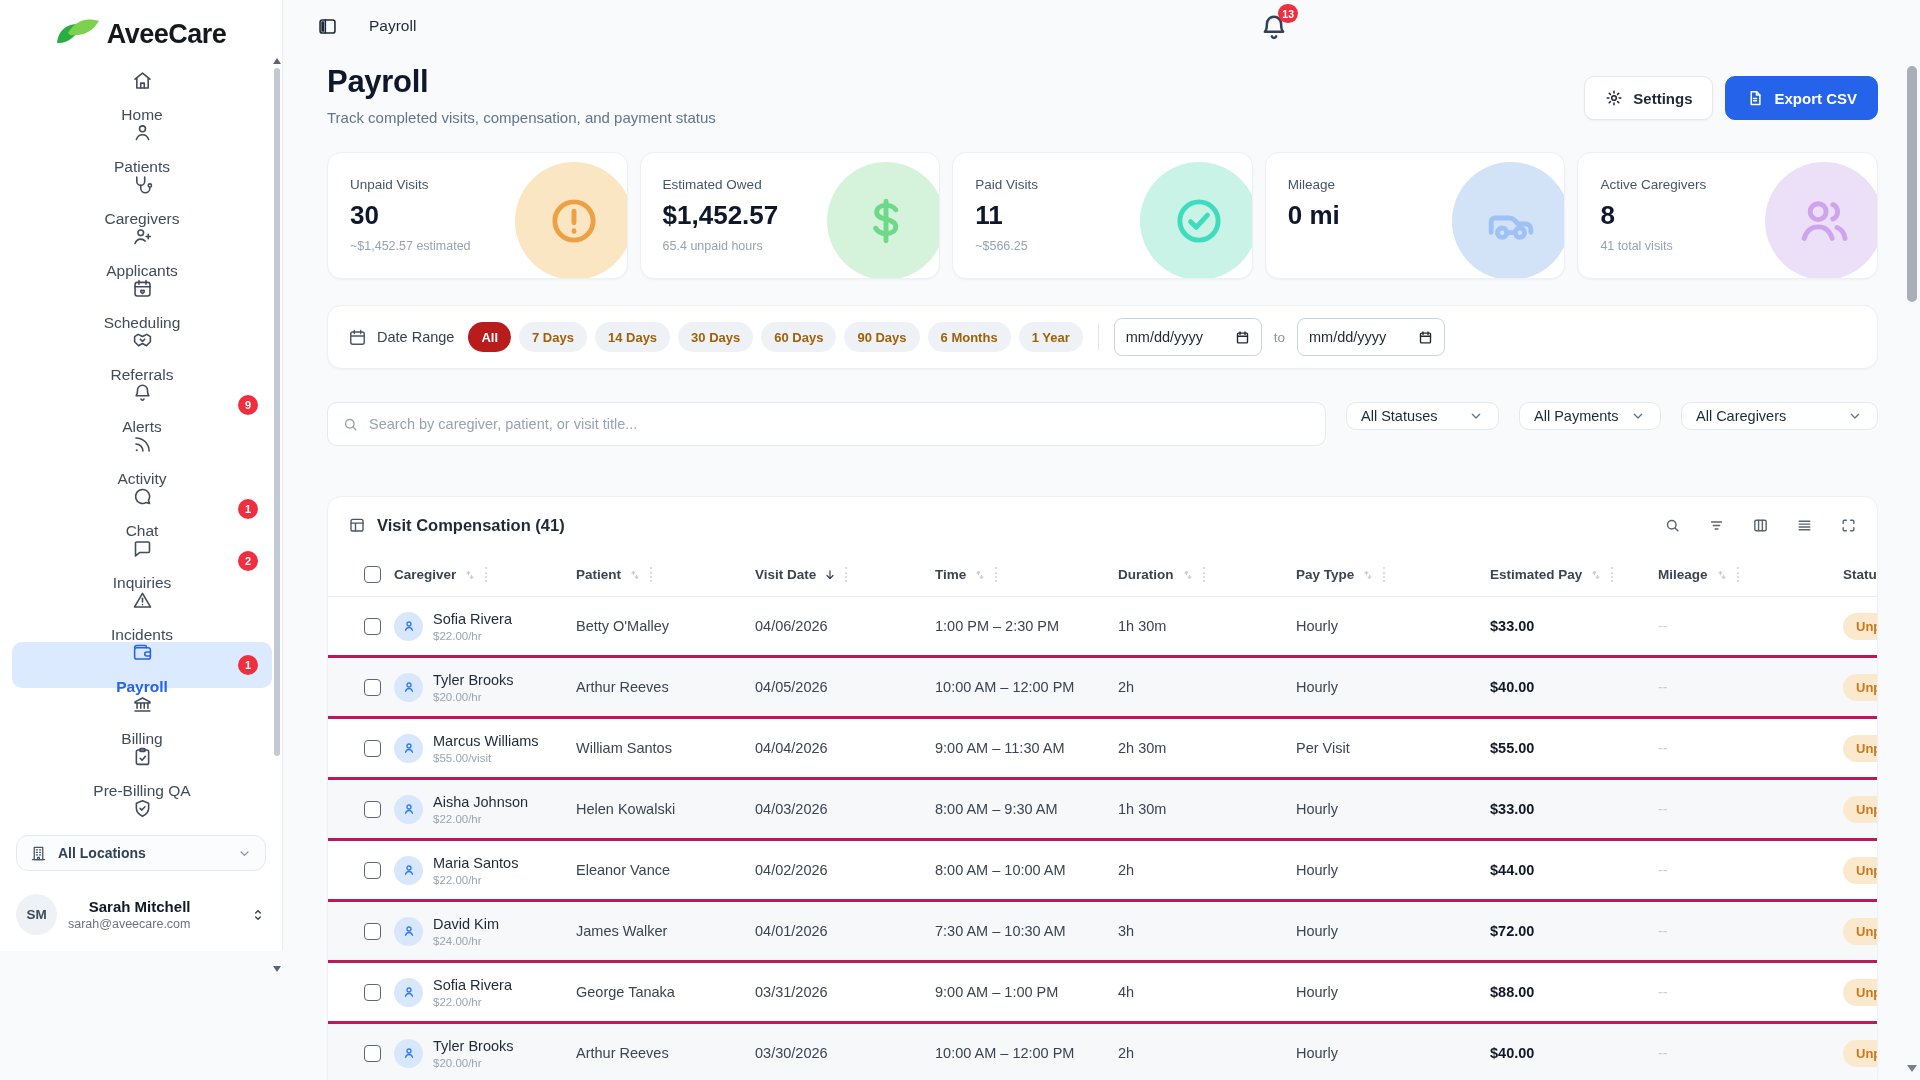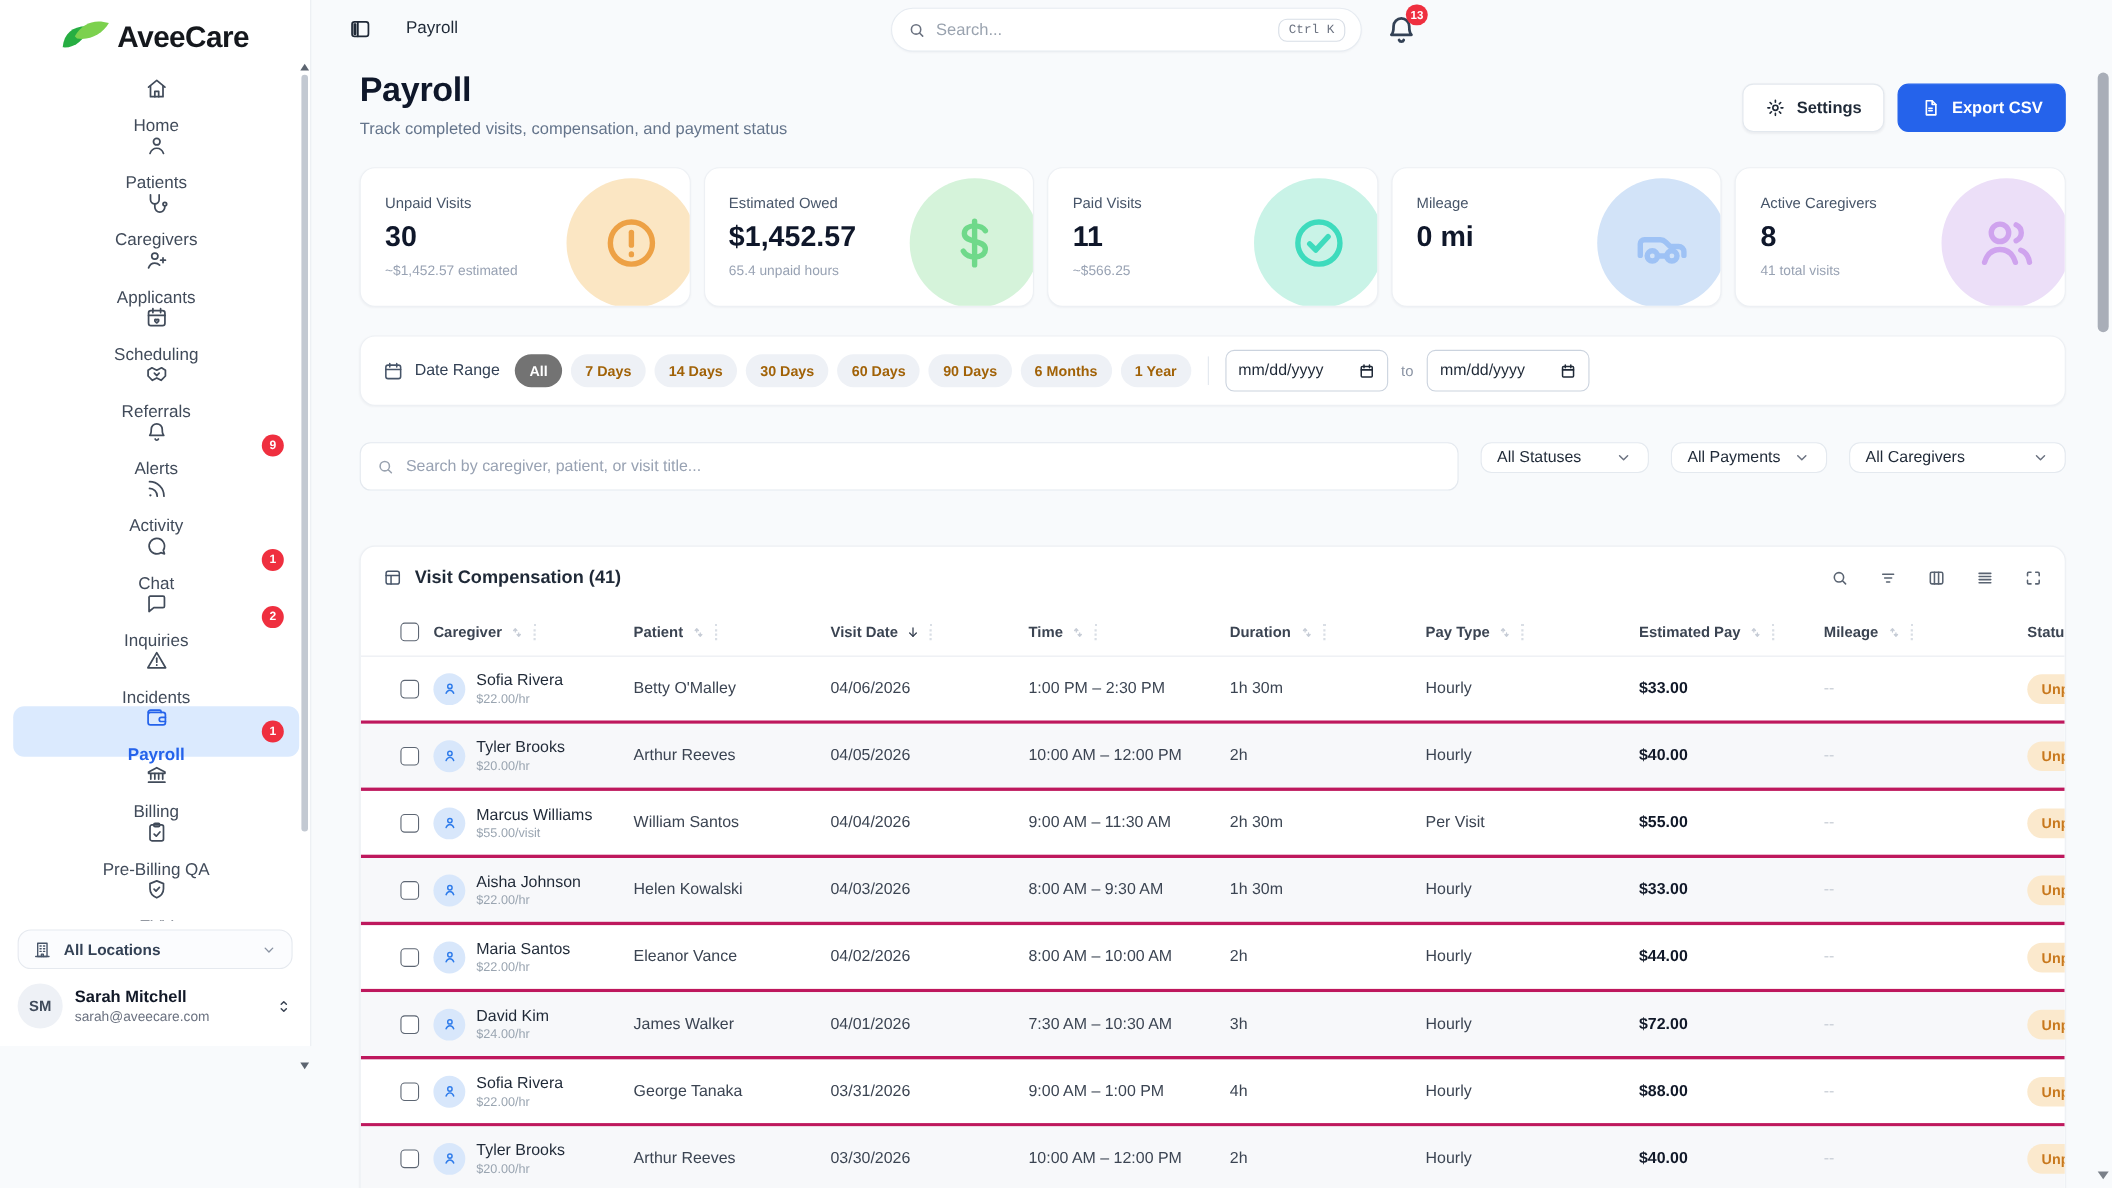--- a/index.html
+++ b/index.html
@@ -20,21 +20,21 @@
   .nav-badge { position:absolute; right:14px; top:50%; transform:translateY(-50%); background:#ef2f3f; color:#fff; font-size:11px; font-weight:bold; min-width:20px; height:20px; border-radius:10px; display:flex; align-items:center; justify-content:center; padding:0 6px; }
   .sb-scrollbar { position:absolute; right:1px; top:56px; width:8px; height:918px; }
   .sb-up, .sb-down { position:absolute; left:0; width:0; height:0; border-left:4px solid transparent; border-right:4px solid transparent; }
   .sb-up { top:2px; border-bottom:6px solid #5c6470; }
   .sb-down { bottom:2px; border-top:6px solid #5c6470; }
   .sb-thumb { position:absolute; top:12px; left:1px; width:6px; height:688px; background:#c3c9d2; border-radius:3px; }
   .sidebar-footer { padding:8px 16px 16px 16px; }
   .loc-pill { height:36px; border:1px solid #e5e9ef; background:#fbfcfe; border-radius:12px; display:flex; align-items:center; gap:11px; padding:0 13px; font-size:14px; font-weight:bold; color:#334155; cursor:pointer; }
   .loc-pill .ic { width:17px; height:17px; color:#475569; }
   .loc-pill .chev { margin-left:auto; width:15px; height:15px; color:#8a93a3; }
-  .user-row { display:flex; align-items:center; gap:11px; margin-top:13px; cursor:pointer; }
+  .user-row { display:flex; align-items:center; gap:11px; margin-top:23px; cursor:pointer;text-align:right; }
   .avatar { width:41px; height:41px; border-radius:50%; background:#eef1f6; display:flex; align-items:center; justify-content:center; font-size:13.5px; font-weight:bold; color:#3f4a5a; flex-shrink:0; }
   .user-name { font-size:15px; font-weight:bold; color:#111827; }
   .user-email { font-size:12.5px; color:#6b7280; margin-top:2px; }
   .user-chev { margin-left:auto; width:16px; height:16px; color:#374151; }
 
   
   .main { position:relative; width:1637px; height:1080px; overflow:hidden; }
   .topbar { height:52px; display:flex; align-items:center; padding:0 24px; position:relative; }
   .panel-ic { width:21px; height:21px; color:#1f2937; margin-left:10px; cursor:pointer; }
   .crumb { font-size:15.5px; color:#1f2937; margin-left:31px; }
@@ -63,21 +63,21 @@
   .stat-value { font-size:26px; font-weight:bold; color:#0f172a; padding:8px 0 0 22px; }
   .stat-sub { font-size:12.5px; color:#98a2b3; padding:8px 0 0 22px; }
   .stat-circle { position:absolute; right:-6px; top:9px; width:118px; height:118px; border-radius:50%; display:flex; align-items:center; justify-content:center; }
   .stat-circle .ic { width:56px; height:56px; }
 
   .date-card { margin-top:26px; height:64px; background:#fff; border:1px solid #edf0f4; border-radius:14px; display:flex; align-items:center; padding:0 20px; box-shadow:0 1px 2px rgba(16,24,40,.04); }
   .date-card .cal-ic { width:19px; height:19px; color:#475569; }
   .date-label { font-size:14.5px; font-weight:normal; color:#334155; margin:0 14px 0 10px; }
   .pills { display:flex; gap:8px; }
   .pill { height:30px; padding:0 13px; border-radius:15px; background:#eef1f6; color:#a16207; font-size:13px; font-weight:bold; display:flex; align-items:center; cursor:pointer; }
-  .pill.active { background:#737373; color:#fff; }
+  .pill.active { background:#b91c1c; color:#fff; }
   .vdiv { width:1px; height:26px; background:#e2e7ee; margin:0 15px; }
   .date-input { width:148px; height:38px; border:1px solid #cbd3de; border-radius:8px; display:flex; align-items:center; padding:0 11px; font-size:14.5px; color:#1f2937; cursor:text; }
   .date-input .ic { margin-left:auto; width:15px; height:15px; color:#1f2937; }
   .to-label { font-size:13.5px; color:#8a93a3; margin:0 12px; }
 
   .filters-row { margin-top:33px; display:flex; gap:20px; }
   .table-search { flex:1; height:44px; background:#fff; border:1px solid #e4e9ef; border-radius:10px; display:flex; align-items:center; padding:0 14px; gap:10px; }
   .table-search .ic { width:17px; height:17px; color:#9aa3b0; }
   .table-search input { border:none; outline:none; flex:1; font-size:14.5px; color:#1f2937; font-family:inherit; background:transparent; }
   .table-search input::placeholder { color:#98a2b3; }
@@ -336,30 +336,20 @@
 <div class="main">
   <div class="topbar">
     <span class="panel-ic">
         <svg viewBox="0 0 24 24" fill="none" stroke="currentColor" stroke-width="1.8" stroke-linecap="round" stroke-linejoin="round" width="100%" height="100%">
           <rect x="3.5" y="4.5" width="17" height="15" rx="2.5"></rect>
           <path d="M9.5 4.5v15"></path>
           <rect x="4.9" y="5.9" width="3.2" height="12.2" rx="0.8" fill="currentColor" stroke="none"></rect>
         </svg>
       </span>
     <span class="crumb">Payroll</span>
-    <div class="searchbar">
-      <span class="ic">
-          <svg viewBox="0 0 24 24" fill="none" stroke="currentColor" stroke-width="2" stroke-linecap="round" stroke-linejoin="round" width="100%" height="100%">
-            <circle cx="11" cy="11" r="6"></circle>
-            <path d="m15.5 15.5 4 4"></path>
-          </svg>
-        </span>
-      <input placeholder="Search..." style="">
-      <span class="kbd">Ctrl K</span>
-    </div>
     <div class="bell-wrap">
       <span class="ic"><svg viewBox="0 0 24 24" fill="none" stroke="currentColor" stroke-width="2" stroke-linecap="round" stroke-linejoin="round" width="100%" height="100%">
             <path d="M6.3 9.5a5.7 5.7 0 0 1 11.4 0c0 4.8 1.6 6.2 1.6 6.2H4.7s1.6-1.4 1.6-6.2"></path>
             <path d="M10.3 19.5a1.8 1.8 0 0 0 3.4 0"></path>
           </svg></span>
       <span class="bell-badge">13</span>
     </div>
   </div>
 
   <div class="content">

